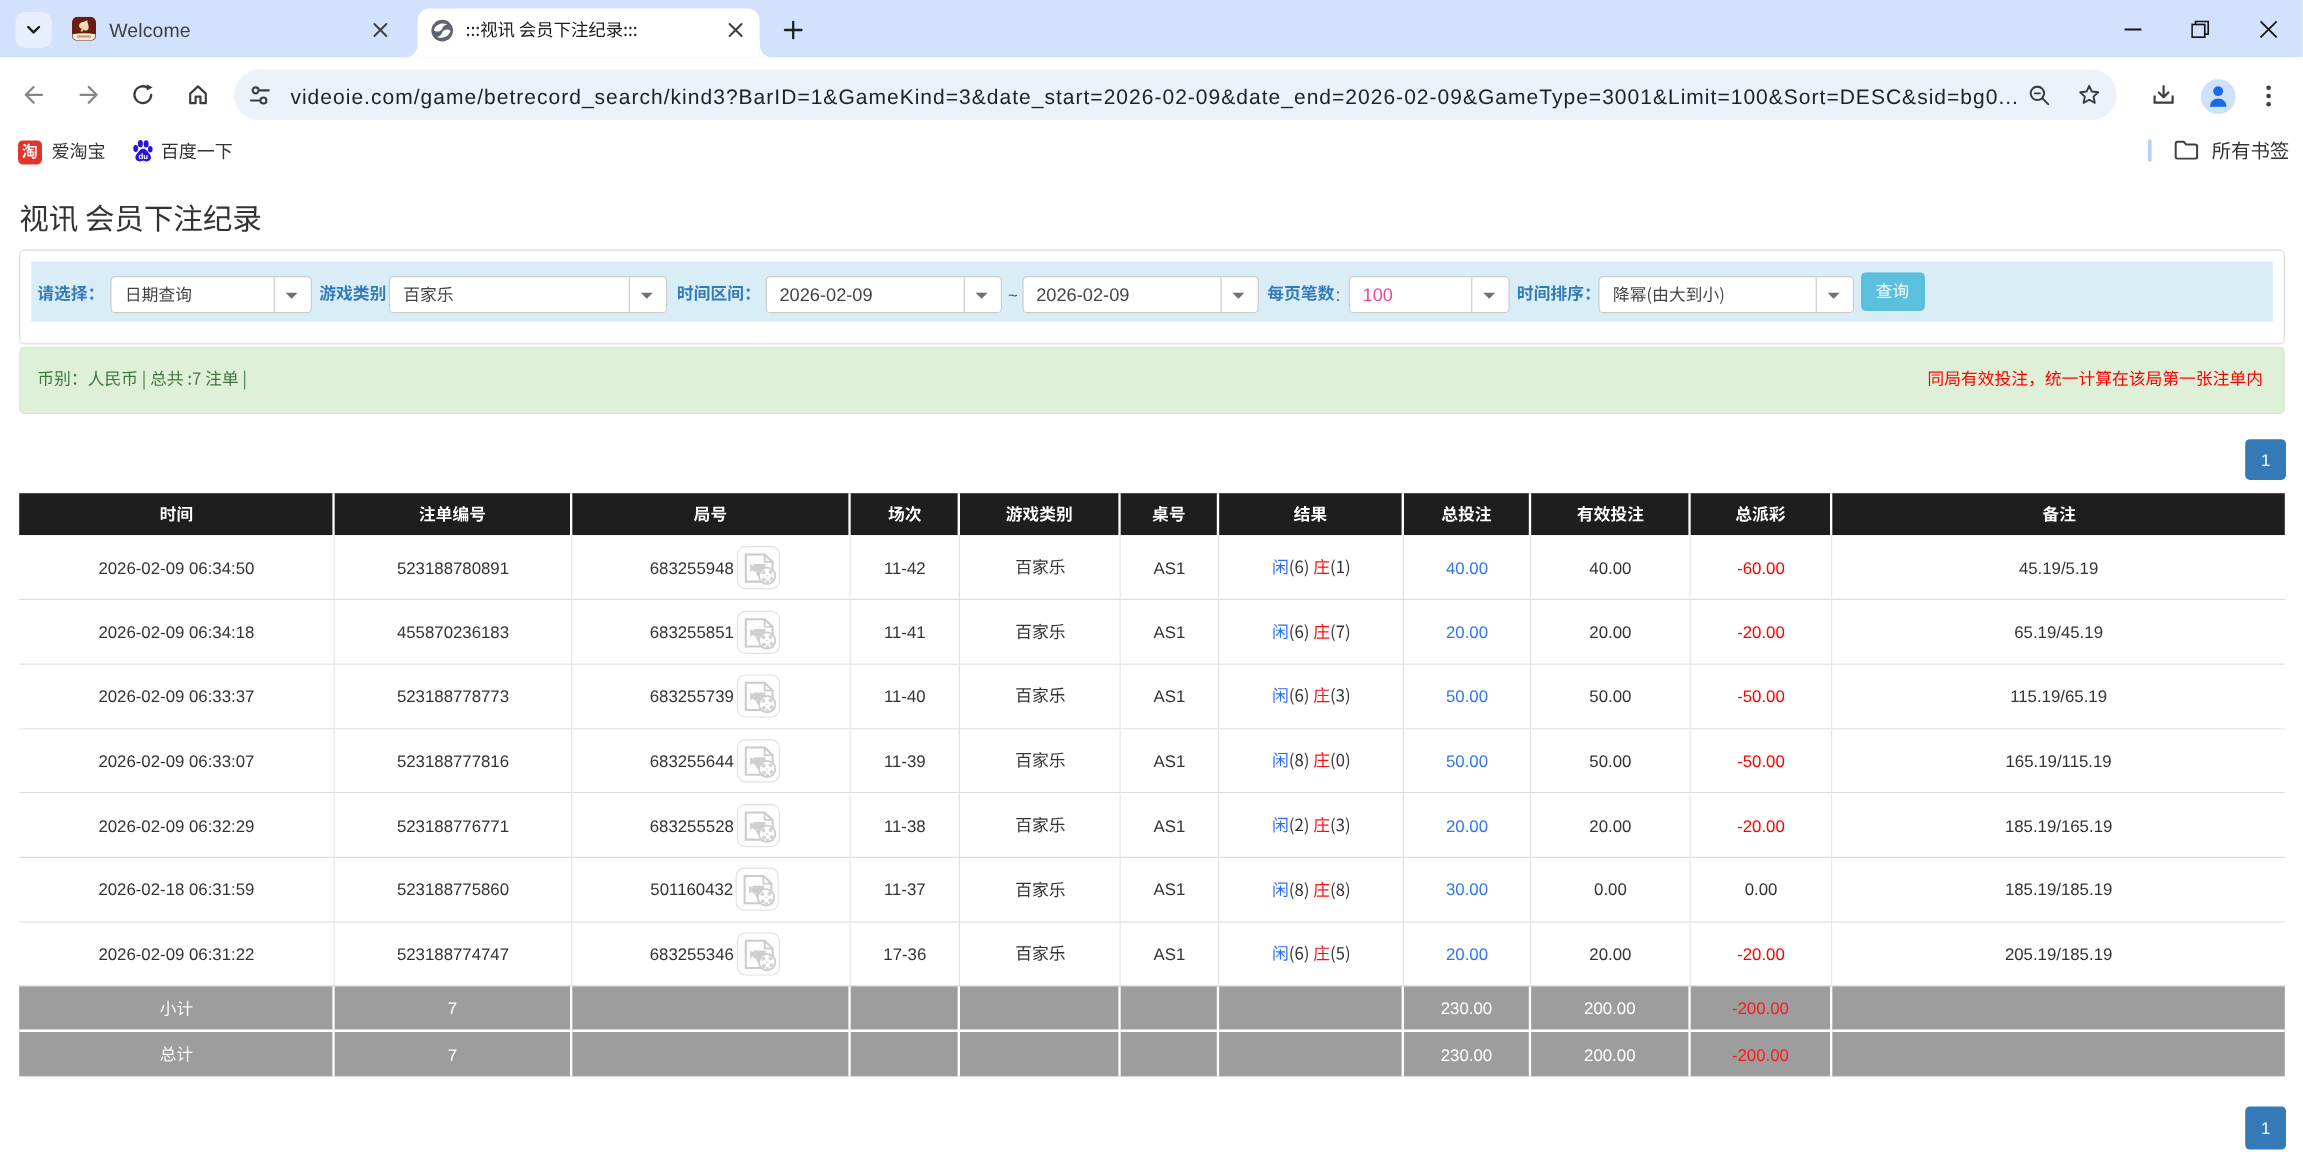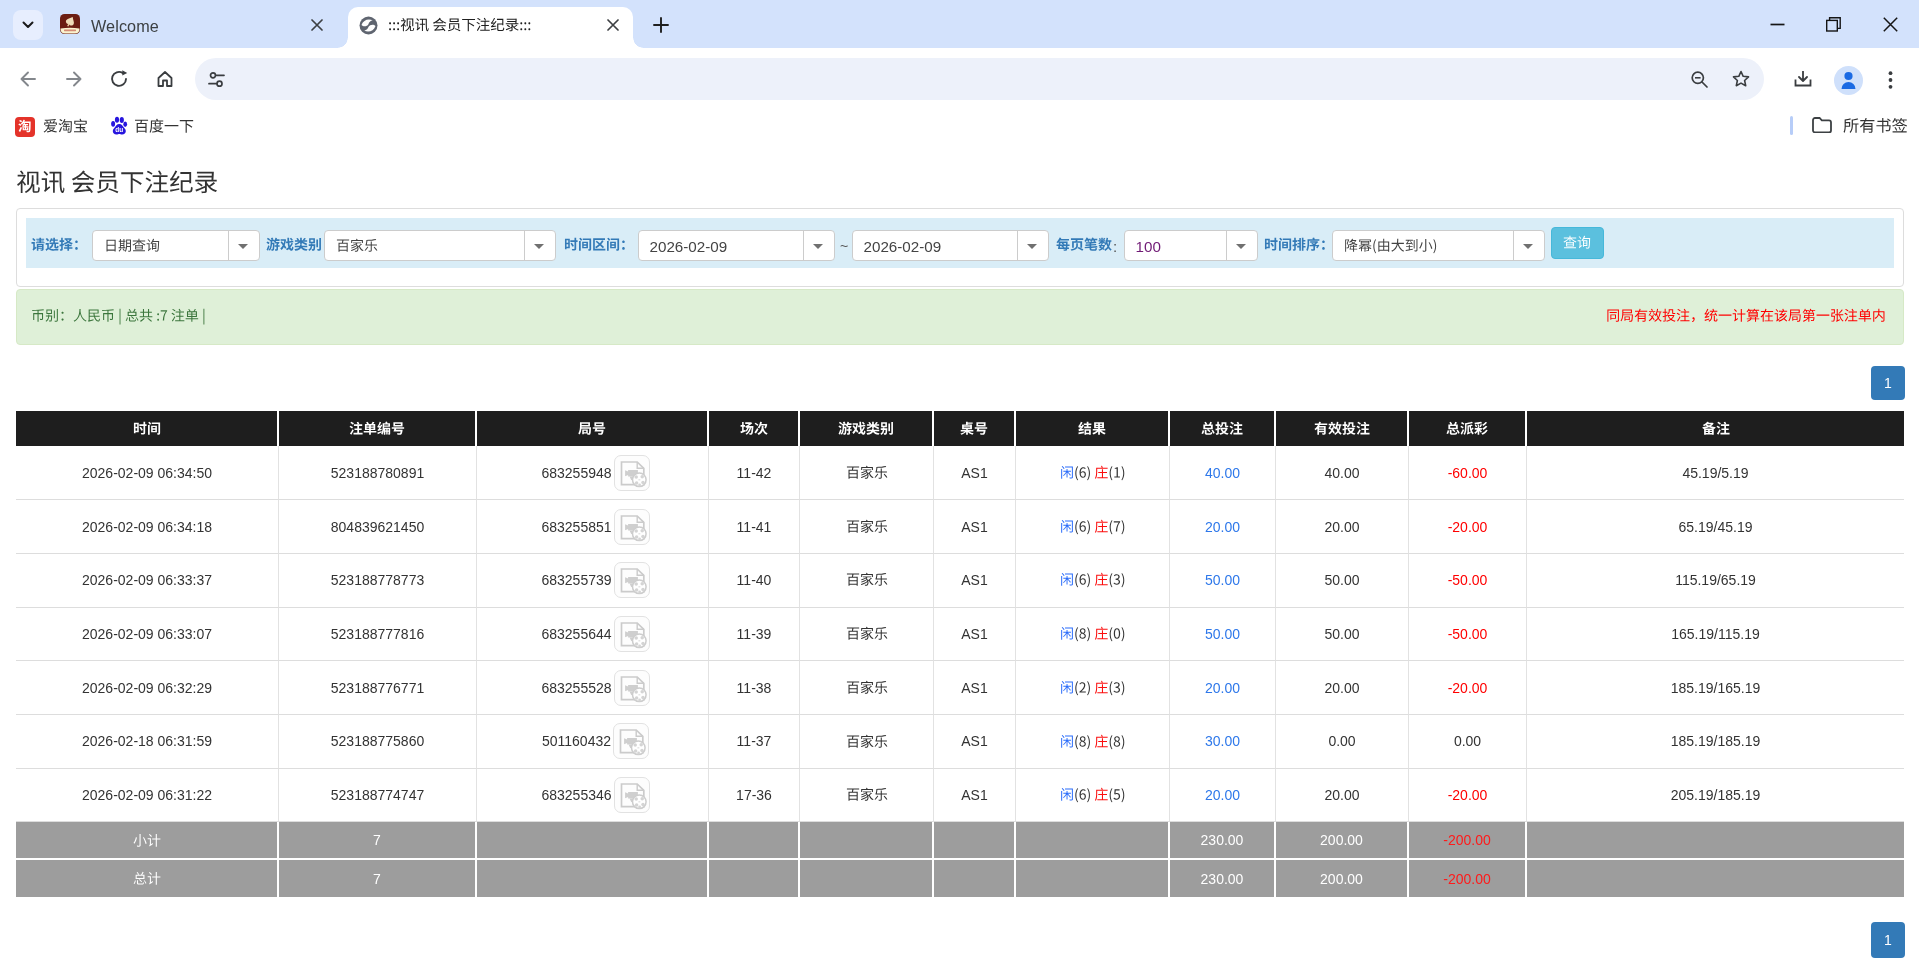--- a/index.html
+++ b/index.html
@@ -83,20 +83,21 @@
     <svg class="abs" style="left:156px;top:70px" width="18" height="18" viewBox="0 0 18 18">
       <path d="M2.5 8 L9 2 L15.5 8 V16 H11 V10.5 H7 V16 H2.5 Z" stroke="#3a3d40" stroke-width="1.8" fill="none" stroke-linejoin="round"></path>
     </svg>
     <div class="abs" style="left:195px;top:58px;width:1569px;height:42px;border-radius:21px;background:#edf1fa"></div>
     <svg class="abs" style="left:208px;top:71px" width="17" height="17" viewBox="0 0 17 17">
       <circle cx="5" cy="4.3" r="2.5" fill="none" stroke="#3a3d40" stroke-width="1.7"></circle>
       <path d="M8.5 4.3 H16" stroke="#3a3d40" stroke-width="1.7" stroke-linecap="round"></path>
       <circle cx="11.5" cy="12.7" r="2.5" fill="none" stroke="#3a3d40" stroke-width="1.7"></circle>
       <path d="M1 12.7 H8.5" stroke="#3a3d40" stroke-width="1.7" stroke-linecap="round"></path>
     </svg>
+    <div class="abs" style="left:242px;top:70.5px;font-size:17.5px;line-height:20px;color:#202227;letter-spacing:0.85px">videoie.com/game/betrecord_search/kind3?BarID=1&amp;GameKind=3&amp;date_start=2026-02-09&amp;date_end=2026-02-09&amp;GameType=3001&amp;Limit=100&amp;Sort=DESC&amp;sid=bg0...</div>
     <svg class="abs" style="left:1691px;top:71px" width="17" height="17" viewBox="0 0 17 17">
       <circle cx="6.8" cy="6.8" r="5.6" fill="none" stroke="#3a3d40" stroke-width="1.7"></circle>
       <path d="M4 6.8 H9.6" stroke="#3a3d40" stroke-width="1.6"></path>
       <path d="M11 11 L16 16" stroke="#3a3d40" stroke-width="1.7" stroke-linecap="round"></path>
     </svg>
     <svg class="abs" style="left:1732px;top:70px" width="18" height="18" viewBox="0 0 18 18">
       <path d="M9 1.5 L11.2 6.3 L16.5 6.9 L12.6 10.5 L13.7 15.7 L9 13.1 L4.3 15.7 L5.4 10.5 L1.5 6.9 L6.8 6.3 Z" fill="none" stroke="#3a3d40" stroke-width="1.6" stroke-linejoin="round"></path>
     </svg>
     <svg class="abs" style="left:1794px;top:71px" width="18" height="18" viewBox="0 0 18 18">
       <path d="M9 0.5 V9.5 M5 6 L9 10 L13 6" stroke="#3a3d40" stroke-width="1.8" fill="none" stroke-linecap="round" stroke-linejoin="round"></path>
@@ -205,21 +206,21 @@
       <svg width="56.0" height="16.5" viewBox="0 -12.60 56.0 16.52">
         <path fill="#337ab7" d="M9.912 -6.58 9.870000000000001 -5.04H8.19L8.666 -5.516C8.302 -5.852 7.686 -6.258 7.07 -6.58ZM0.49 -5.096V-3.598H2.436C2.2680000000000002 -2.492 2.086 -1.442 1.9180000000000001 -0.616H2.8000000000000003L9.506 -0.602C9.450000000000001 -0.42 9.394 -0.28 9.338000000000001 -0.21C9.198 -0.014 9.072000000000001 0.014 8.834 0.014C8.540000000000001 0.028 7.994 0.014 7.364 -0.042C7.574 0.322 7.742 0.882 7.756 1.246C8.484 1.288 9.184000000000001 1.288 9.646 1.218C10.122 1.1480000000000001 10.5 1.008 10.808 0.546C10.962 0.336 11.088000000000001 -0.014 11.186 -0.602H12.922V-2.072H11.354000000000001L11.452 -3.598H13.538V-5.096H11.522L11.592 -7.308C11.592 -7.518 11.606 -8.05 11.606 -8.05H3.29C3.5420000000000003 -8.386000000000001 3.7800000000000002 -8.75 4.018 -9.128H13.006V-10.626H4.886L5.306 -11.494L3.626 -11.984C2.912 -10.248 1.68 -8.456 0.392 -7.378C0.812 -7.154 1.554 -6.678 1.9040000000000001 -6.398000000000001C2.24 -6.748 2.59 -7.140000000000001 2.94 -7.588C2.856 -6.79 2.758 -5.95 2.646 -5.096ZM5.46 -6.0200000000000005C6.006 -5.768 6.6080000000000005 -5.39 7.0840000000000005 -5.04H4.312L4.494 -6.58H6.034ZM9.702 -2.072H8.064L8.526 -2.548C8.162 -2.898 7.532 -3.3040000000000003 6.916 -3.654H9.814ZM5.2780000000000005 -3.122C5.838 -2.842 6.468 -2.45 6.958 -2.072H3.892L4.116 -3.654H5.824ZM20.174 -6.2860000000000005V-3.7800000000000002C20.174 -2.422 19.39 -0.98 14.56 -0.084C14.938 0.252 15.414 0.91 15.596 1.274C20.818 0.182 21.91 -1.736 21.91 -3.7520000000000002V-6.2860000000000005ZM21.504 -1.33C23.1 -0.63 25.284 0.504 26.32 1.274L27.356 -0.042C26.236 -0.798 23.996000000000002 -1.848 22.456 -2.464ZM16.086 -8.414V-1.8900000000000001H17.808V-6.8740000000000006H24.332V-1.932H26.137999999999998V-8.414H21.042C21.238 -8.792 21.448 -9.226 21.644 -9.674H27.188000000000002V-11.228H14.938V-9.674H19.754C19.642 -9.254 19.502 -8.806000000000001 19.376 -8.414ZM28.672 -2.688 28.826 -1.232 33.558 -1.568V-1.036C33.558 0.63 34.09 1.106 36.022 1.106C36.442 1.106 38.346000000000004 1.106 38.78 1.106C40.348 1.106 40.824 0.588 41.034 -1.176C40.572 -1.274 39.886 -1.526 39.522 -1.792C39.424 -0.5740000000000001 39.298 -0.35000000000000003 38.64 -0.35000000000000003C38.178 -0.35000000000000003 36.568 -0.35000000000000003 36.204 -0.35000000000000003C35.406 -0.35000000000000003 35.266 -0.448 35.266 -1.05V-1.68L41.356 -2.114L41.202 -3.528L35.266 -3.136V-4.0040000000000004L40.278 -4.354L40.138 -5.698L35.266 -5.376V-6.104C37.156 -6.23 38.99 -6.426 40.502 -6.706L39.774 -8.106C37.17 -7.63 33.124 -7.3500000000000005 29.568 -7.266C29.722 -6.902 29.89 -6.3 29.918 -5.88C31.08 -5.894 32.312 -5.936 33.558 -5.992V-5.2780000000000005L29.344 -4.998L29.484 -3.612L33.558 -3.892V-3.0100000000000002ZM36.162 -12.012C35.854 -11.088000000000001 35.35 -10.178 34.748 -9.450000000000001V-10.738H31.71C31.836 -11.018 31.948 -11.312 32.06 -11.592L30.45 -12.012C30.002 -10.71 29.218 -9.38 28.322 -8.540000000000001C28.714 -8.33 29.414 -7.882000000000001 29.736 -7.6160000000000005C30.156 -8.078 30.576 -8.68 30.968 -9.338000000000001H31.178C31.528 -8.75 31.864 -8.05 32.004 -7.588L33.446 -8.162C33.334 -8.484 33.124 -8.918000000000001 32.872 -9.338000000000001H34.65C34.44 -9.1 34.216 -8.876 33.992 -8.68C34.384 -8.456 35.084 -7.994 35.406 -7.714C35.854 -8.148 36.302 -8.708 36.694 -9.338000000000001H37.24C37.534 -8.848 37.814 -8.288 37.926 -7.896L39.382 -8.428C39.298 -8.68 39.13 -9.016 38.934 -9.338000000000001H41.328V-10.738H37.45C37.576 -11.018 37.702 -11.298 37.8 -11.592ZM47.936 -11.732000000000001C47.712 -11.200000000000001 47.32 -10.43 47.012 -9.94L48.076 -9.464C48.44 -9.898 48.888 -10.542 49.35 -11.172ZM47.236 -3.332C46.984 -2.842 46.647999999999996 -2.408 46.27 -2.0300000000000002L45.122 -2.59L45.542 -3.332ZM43.12 -2.058C43.764 -1.806 44.45 -1.47 45.122 -1.12C44.324 -0.63 43.386 -0.266 42.364 -0.042C42.644 0.252 42.966 0.84 43.12 1.218C44.38 0.868 45.514 0.364 46.466 -0.35000000000000003C46.872 -0.098 47.236 0.154 47.53 0.378L48.524 -0.714C48.244 -0.91 47.894 -1.12 47.53 -1.344C48.244 -2.156 48.79 -3.164 49.14 -4.41L48.230000000000004 -4.746L47.978 -4.69H46.214L46.438 -5.236L44.954 -5.502C44.856 -5.236 44.744 -4.97 44.618 -4.69H42.84V-3.332H43.918C43.652 -2.856 43.372 -2.422 43.12 -2.058ZM42.938 -11.158C43.274 -10.612 43.61 -9.884 43.708 -9.408H42.602V-8.092H44.674C44.03 -7.406000000000001 43.134 -6.79 42.308 -6.454C42.616 -6.146 42.98 -5.6000000000000005 43.176 -5.222C43.876 -5.614 44.618 -6.188 45.262 -6.832V-5.586H46.816V-7.098C47.348 -6.678 47.894 -6.216 48.202 -5.922L49.084 -7.0840000000000005C48.832 -7.266 48.062 -7.728 47.418 -8.092H49.476V-9.408H46.816V-11.9H45.262V-9.408H43.82L44.982 -9.912C44.87 -10.416 44.506 -11.13 44.142 -11.662ZM50.568 -11.858C50.26 -9.338000000000001 49.63 -6.944 48.51 -5.488C48.846000000000004 -5.25 49.476 -4.704 49.714 -4.424C49.980000000000004 -4.8020000000000005 50.232 -5.222 50.456 -5.684C50.722 -4.62 51.044 -3.626 51.45 -2.744C50.722 -1.568 49.7 -0.686 48.286 -0.042C48.566 0.28 49.014 0.98 49.153999999999996 1.316C50.47 0.644 51.492000000000004 -0.196 52.275999999999996 -1.246C52.906 -0.28 53.69 0.532 54.656 1.1340000000000001C54.894 0.714 55.384 0.112 55.748000000000005 -0.182C54.684 -0.77 53.844 -1.6520000000000001 53.186 -2.744C53.858000000000004 -4.13 54.278 -5.782 54.544 -7.756H55.426V-9.31H51.674C51.842 -10.066 51.996 -10.836 52.108000000000004 -11.634ZM52.976 -7.756C52.836 -6.566 52.626 -5.502 52.304 -4.578C51.926 -5.558 51.646 -6.622 51.45 -7.756Z"></path>
       </svg>
     </div>
     <div class="abs" style="left:1113px;top:237.5px;font-size:15px;color:#555">:</div>
     <div class="sel" style="left:1123.5px;top:230px;width:134.5px">
       <div class="cap">
         <div class="car"></div>
       </div>
     </div>
-    <div class="abs" style="left:1135.5px;top:238px;font-size:15.2px;color:#701a75">100</div>
+    <div class="abs" style="left:1135.5px;top:238px;font-size:15.2px;color:#ec4899">100</div>
     <div style="position:absolute;left:1264.0px;top:237.4px;width:70.0px;height:16.5px;">
       <svg width="70.0" height="16.5" viewBox="0 -12.60 70.0 16.52">
         <path fill="#337ab7" d="M6.426 -5.992C7.098 -4.97 8.008000000000001 -3.584 8.414 -2.7720000000000002L9.912 -3.64C9.450000000000001 -4.438 8.498 -5.7540000000000004 7.812 -6.72ZM4.186 -5.39V-2.842H2.492V-5.39ZM4.186 -6.86H2.492V-9.296H4.186ZM0.924 -10.794V-0.224H2.492V-1.344H5.7540000000000004V-10.794ZM10.458 -11.802V-9.31H6.272V-7.644H10.458V-0.994C10.458 -0.714 10.346 -0.616 10.038 -0.616C9.73 -0.616 8.694 -0.616 7.714 -0.658C7.966 -0.182 8.232 0.5740000000000001 8.302 1.036C9.702 1.05 10.696 1.008 11.312 0.742C11.942 0.47600000000000003 12.166 0.028 12.166 -0.98V-7.644H13.594V-9.31H12.166V-11.802ZM14.994 -8.526V1.232H16.73V-8.526ZM15.19 -10.99C15.834 -10.318 16.548000000000002 -9.394 16.842 -8.778L18.256 -9.688C17.934 -10.318 17.164 -11.186 16.52 -11.802ZM19.656 -3.948H22.358V-2.604H19.656ZM19.656 -6.622H22.358V-5.292H19.656ZM18.158 -7.966V-1.26H23.926000000000002V-7.966ZM18.746000000000002 -11.200000000000001V-9.632H25.396V-0.56C25.396 -0.392 25.34 -0.322 25.158 -0.322C25.003999999999998 -0.322 24.472 -0.308 24.038 -0.336C24.234 0.07 24.444000000000003 0.728 24.514 1.162C25.396 1.162 26.054000000000002 1.1340000000000001 26.53 0.882C26.992 0.616 27.131999999999998 0.224 27.131999999999998 -0.56V-11.200000000000001ZM30.17 -11.9V-9.226H28.588V-7.672000000000001H30.17V-5.166C29.512 -5.0120000000000005 28.91 -4.886 28.406 -4.788L28.658 -3.136L30.17 -3.528V-0.602C30.17 -0.42 30.114 -0.364 29.932 -0.364C29.764 -0.364 29.246 -0.364 28.756 -0.378C28.952 0.042 29.162 0.7000000000000001 29.204 1.12C30.128 1.12 30.758 1.078 31.206 0.8260000000000001C31.64 0.5740000000000001 31.78 0.168 31.78 -0.602V-3.948L33.236 -4.34L33.04 -5.88L31.78 -5.558V-7.672000000000001H33.054V-9.226H31.78V-11.9ZM33.18 -3.724V-2.212H35.294V1.232H36.903999999999996V-11.718H35.294V-9.674H33.488V-8.204H35.294V-6.692H33.53V-5.236H35.294V-3.724ZM37.870000000000005 -11.732000000000001V1.26H39.480000000000004V-2.184H41.58V-3.682H39.480000000000004V-5.236H41.286V-6.692H39.480000000000004V-8.204H41.397999999999996V-9.674H39.480000000000004V-11.732000000000001ZM47.18 -5.684C47.838 -5.39 48.622 -5.0120000000000005 49.336 -4.648H45.528V-3.234H49.35V-0.49C49.35 -0.308 49.28 -0.252 49.0 -0.252C48.748 -0.23800000000000002 47.726 -0.252 46.9 -0.28C47.124 0.154 47.376 0.798 47.446 1.26C48.664 1.26 49.56 1.274 50.204 1.036C50.862 0.812 51.044 0.392 51.044 -0.448V-3.234H53.046C52.766 -2.744 52.458 -2.2680000000000002 52.192 -1.9040000000000001L53.536 -1.288C54.138 -2.058 54.838 -3.22 55.397999999999996 -4.256L54.194 -4.746L53.928 -4.648H51.982L52.094 -4.76L51.408 -5.138C52.5 -5.8100000000000005 53.536 -6.678 54.334 -7.49L53.269999999999996 -8.316L52.891999999999996 -8.232H46.186V-6.902H51.492000000000004C51.044 -6.51 50.54 -6.118 50.036 -5.824C49.392 -6.118 48.734 -6.398000000000001 48.188 -6.622ZM48.426 -11.564 48.86 -10.458H43.526V-6.636C43.526 -4.564 43.442 -1.624 42.266 0.378C42.658 0.56 43.386 1.036 43.68 1.316C44.954 -0.882 45.164 -4.34 45.164 -6.622V-8.904H55.397999999999996V-10.458H50.792C50.61 -10.92 50.33 -11.536 50.092 -12.012ZM59.5 -6.566C60.242 -6.566 60.83 -7.126 60.83 -7.882000000000001C60.83 -8.652000000000001 60.242 -9.212 59.5 -9.212C58.758 -9.212 58.17 -8.652000000000001 58.17 -7.882000000000001C58.17 -7.126 58.758 -6.566 59.5 -6.566ZM59.5 0.112C60.242 0.112 60.83 -0.448 60.83 -1.204C60.83 -1.974 60.242 -2.5340000000000003 59.5 -2.5340000000000003C58.758 -2.5340000000000003 58.17 -1.974 58.17 -1.204C58.17 -0.448 58.758 0.112 59.5 0.112Z"></path>
       </svg>
     </div>
     <div class="sel" style="left:1331.5px;top:230px;width:213.0px">
       <div class="cap">
         <div class="car"></div>
       </div>
     </div>
@@ -327,21 +328,21 @@
                   <path fill="#fb0e0e" d="M41.943999999999996 -8.428V-5.516H38.248V-4.508H41.943999999999996V-0.322H37.309999999999995V0.686H47.726V-0.322H43.007999999999996V-4.508H47.012V-5.516H43.007999999999996V-8.428ZM40.949999999999996 -11.564C41.257999999999996 -11.046 41.58 -10.346 41.748 -9.870000000000001H36.175999999999995V-6.202C36.175999999999995 -4.172 36.064 -1.288 34.916 0.756C35.196 0.84 35.657999999999994 1.092 35.867999999999995 1.246C37.044 -0.896 37.211999999999996 -4.032 37.211999999999996 -6.202V-8.89H47.641999999999996V-9.870000000000001H42.042L42.839999999999996 -10.122C42.686 -10.584 42.294 -11.312 41.971999999999994 -11.858Z"></path>
                   <path fill="#333333" d="M51.715999999999994 2.744 52.5 2.394C51.296 0.406 50.721999999999994 -1.974 50.721999999999994 -4.354C50.721999999999994 -6.72 51.296 -9.086 52.5 -11.088000000000001L51.715999999999994 -11.452C50.428 -9.352 49.657999999999994 -7.098 49.657999999999994 -4.354C49.657999999999994 -1.596 50.428 0.658 51.715999999999994 2.744ZM54.333999999999996 0.0H59.961999999999996V-1.064H57.903999999999996V-10.262H56.924C56.364 -9.94 55.705999999999996 -9.702 54.796 -9.534V-8.722H56.629999999999995V-1.064H54.333999999999996ZM62.258 2.744C63.546 0.658 64.316 -1.596 64.316 -4.354C64.316 -7.098 63.546 -9.352 62.258 -11.452L61.46 -11.088000000000001C62.664 -9.086 63.266 -6.72 63.266 -4.354C63.266 -1.974 62.664 0.406 61.46 2.394Z"></path>
                 </svg></div></td>
             <td style="color:#2e78ea">40.00</td>
             <td>40.00</td>
             <td style="color:#ff0000">-60.00</td>
             <td>45.19/5.19</td>
           </tr>
           <tr>
             <td>2026-02-09 06:34:18</td>
-            <td>804839621450</td>
+            <td>455870236183</td>
             <td style="padding-left:6px"><span style="vertical-align:middle">683255851</span><span class="vbtn"><svg width="36" height="36" viewBox="0 0 36 36" style="display:block">
                   <path d="M6.5 6 H22.2 L28.8 12.3 V28.7 H6.5 Z" fill="none" stroke="#cbcbcb" stroke-width="1.7"></path>
                   <path d="M22.2 6 V12.3 H28.8" fill="none" stroke="#cbcbcb" stroke-width="1.4"></path>
                   <path d="M13.1 15.6 L10.1 14.3 V20.3 L13.1 19 V20.5 H22.9 V14.1 H13.1 Z" fill="#cfcfcf"></path>
                   <path d="M14.6 20.5 h4.6 l1.6 3.4 h-4.6 Z" fill="#cfcfcf"></path>
                   <circle cx="24.3" cy="23.8" r="6.8" fill="#fff" stroke="#cdcdcd" stroke-width="1.5"></circle>
                   <circle cx="21.2" cy="21" r="1.75" fill="#d4d4d4"></circle>
                   <circle cx="27.2" cy="20.7" r="1.75" fill="#d4d4d4"></circle>
                   <circle cx="28" cy="26.5" r="1.75" fill="#d4d4d4"></circle>
                   <circle cx="21.6" cy="27.1" r="1.75" fill="#d4d4d4"></circle>

